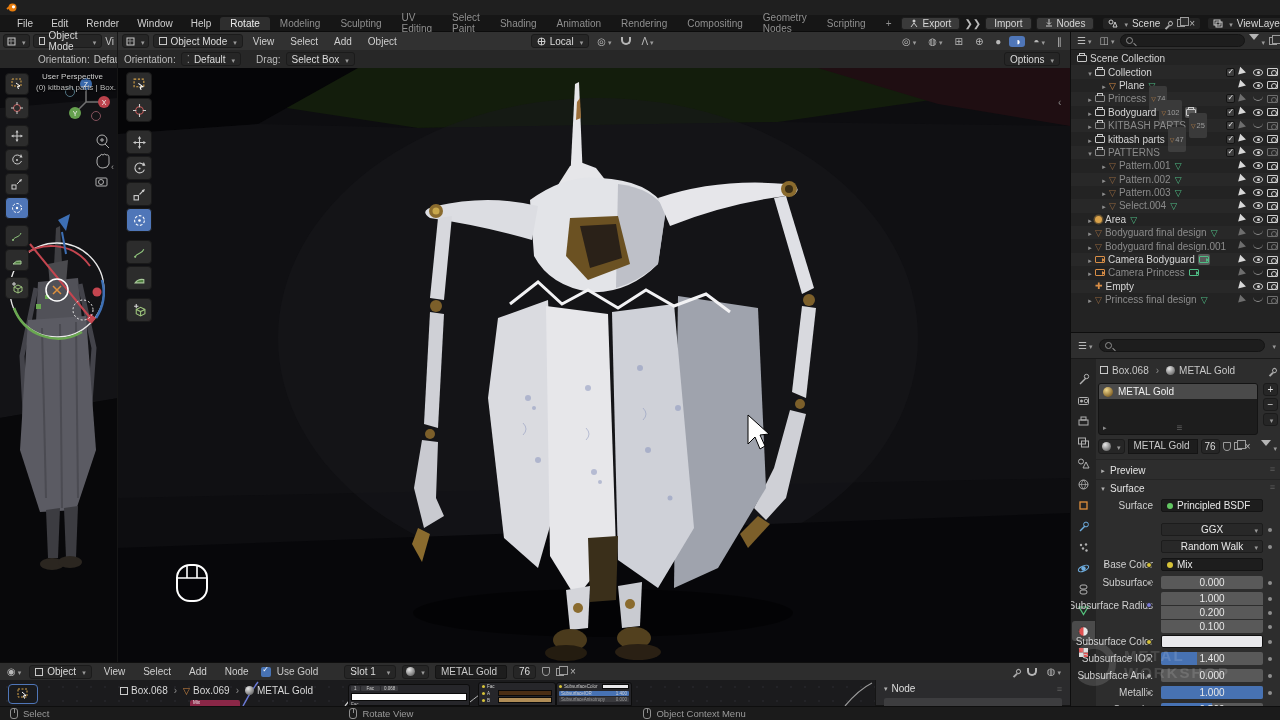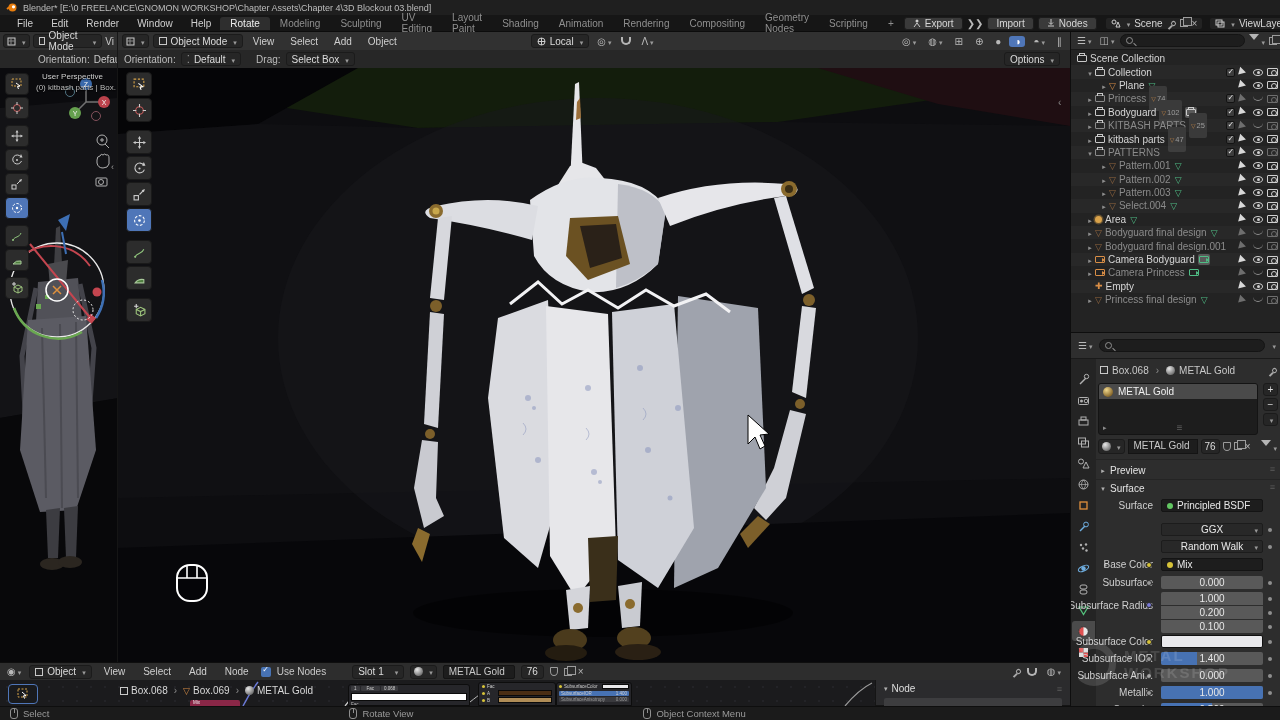--- a/index.html
+++ b/index.html
@@ -115,40 +115,39 @@
 <body>
 
 <div id="app">
 
   <div id="titlebar" class="abs">
     <svg width="11" height="11" viewBox="0 0 11 11">
         <circle cx="6.5" cy="5.5" r="4" fill="#e87d0d"></circle>
         <circle cx="7.5" cy="4.8" r="1.6" fill="#fff"></circle>
         <path d="M1 7 L5 4" stroke="#e87d0d" stroke-width="2"></path>
       </svg>
-    <span>Blender* [E:\0 FREELANCE\GNOMON WORKSHOP\Chapter Assets\Chapter 4\3D Blockout 03.blend]</span>
   </div>
 
   <div id="topbar" class="abs">
     <svg width="12" height="12" viewBox="0 0 11 11" style="margin-right:2px">
         <circle cx="6.5" cy="5.5" r="4" fill="#e87d0d"></circle>
         <circle cx="7.5" cy="4.8" r="1.6" fill="#fff"></circle>
         <path d="M1 7 L5 4" stroke="#e87d0d" stroke-width="2"></path>
       </svg>
     <span class="menu-item">File</span>
     <span class="menu-item">Edit</span>
     <span class="menu-item">Render</span>
     <span class="menu-item">Window</span>
     <span class="menu-item">Help</span>
     <span style="width:8px"></span>
     <span class="wtab active">Rotate</span>
     <span class="wtab">Modeling</span>
     <span class="wtab">Sculpting</span>
     <span class="wtab">UV Editing</span>
-    <span class="wtab">Layout Paint</span>
+    <span class="wtab">Select Paint</span>
     <span class="wtab">Shading</span>
     <span class="wtab">Animation</span>
     <span class="wtab">Rendering</span>
     <span class="wtab">Compositing</span>
     <span class="wtab">Geometry Nodes</span>
     <span class="wtab">Scripting</span>
     <span class="wtab">+</span>
     <span style="flex:1"></span>
     <span class="pillbtn">
         <svg width="8" height="8" viewBox="0 0 8 8">
@@ -1137,21 +1136,21 @@
     <span class="wid">
         <span class="objic"></span>
         <span>Object</span>
         <span class="car"></span>
       </span>
     <span class="menu-item" style="padding:0 6px">View</span>
     <span class="menu-item" style="padding:0 6px">Select</span>
     <span class="menu-item" style="padding:0 6px">Add</span>
     <span class="menu-item" style="padding:0 6px">Node</span>
     <span class="chkbox"></span>
-    <span>Use Nodes</span>
+    <span>Use Gold</span>
     <span style="width:14px"></span>
     <span class="wid" style="width:52px">
         <span>Slot 1</span>
         <span class="car" style="margin-left:auto"></span>
       </span>
     <span class="wid" style="padding:0 3px">
         <span class="sphere" style="width:9px;height:9px"></span>
         <span class="car"></span>
       </span>
     <span class="namef" style="position:static;width:72px;height:14px;display:flex;border-radius:2px">

